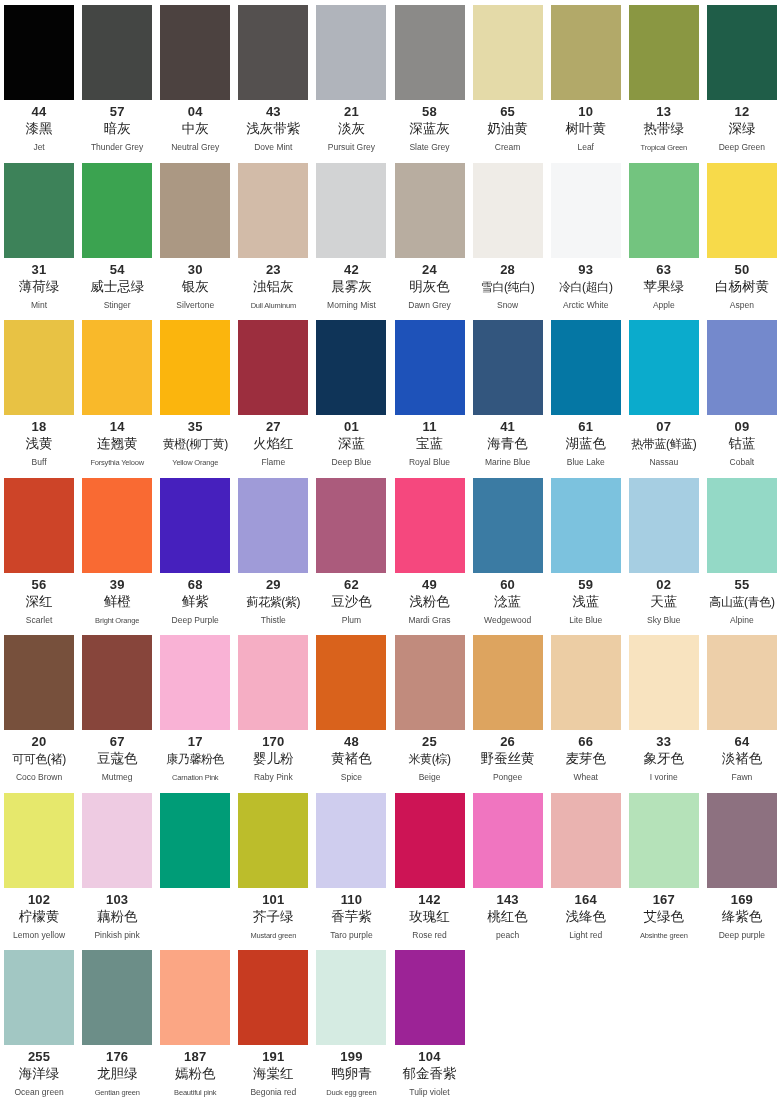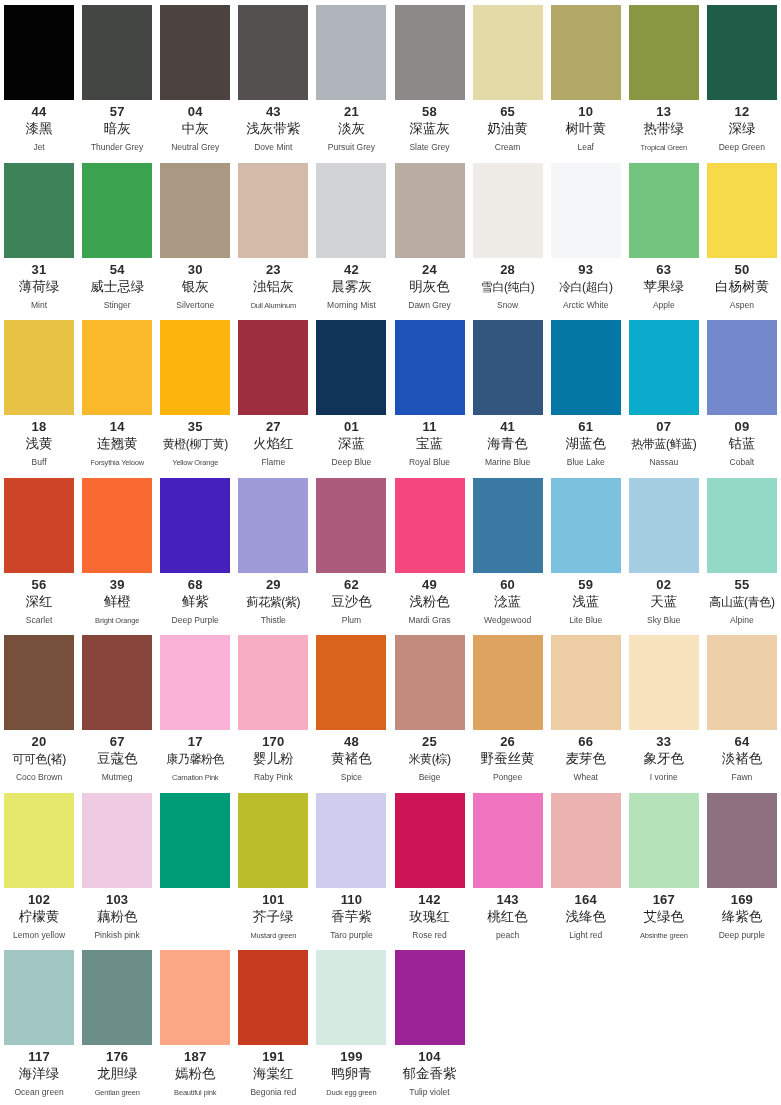--- a/index.html
+++ b/index.html
@@ -573,21 +573,21 @@
           <div class="swatch-code">169</div>
           <div class="swatch-cn">绛紫色</div>
           <div class="swatch-en">Deep purple</div>
         </div>
       </div>
     </div>
     <div class="swatch-row">
       <div class="swatch-cell">
         <div class="swatch-chip" style="background-color: rgb(162, 199, 195);"></div>
         <div class="swatch-labels">
-          <div class="swatch-code">117</div>
+          <div class="swatch-code">255</div>
           <div class="swatch-cn">海洋绿</div>
           <div class="swatch-en">Ocean green</div>
         </div>
       </div>
       <div class="swatch-cell">
         <div class="swatch-chip" style="background-color: rgb(108, 142, 136);"></div>
         <div class="swatch-labels">
           <div class="swatch-code">176</div>
           <div class="swatch-cn">龙胆绿</div>
           <div class="swatch-en tight">Gentian green</div>

